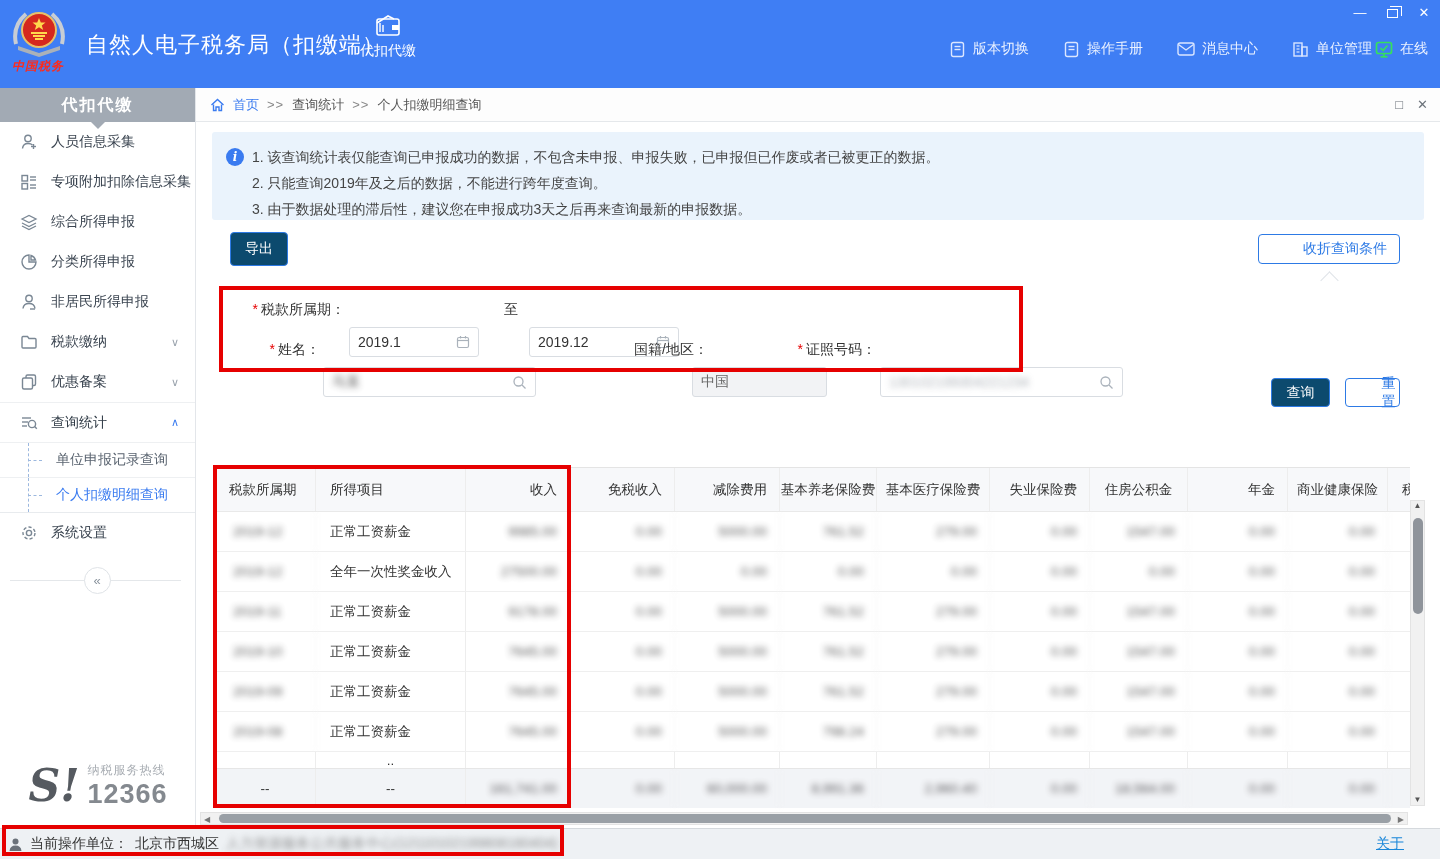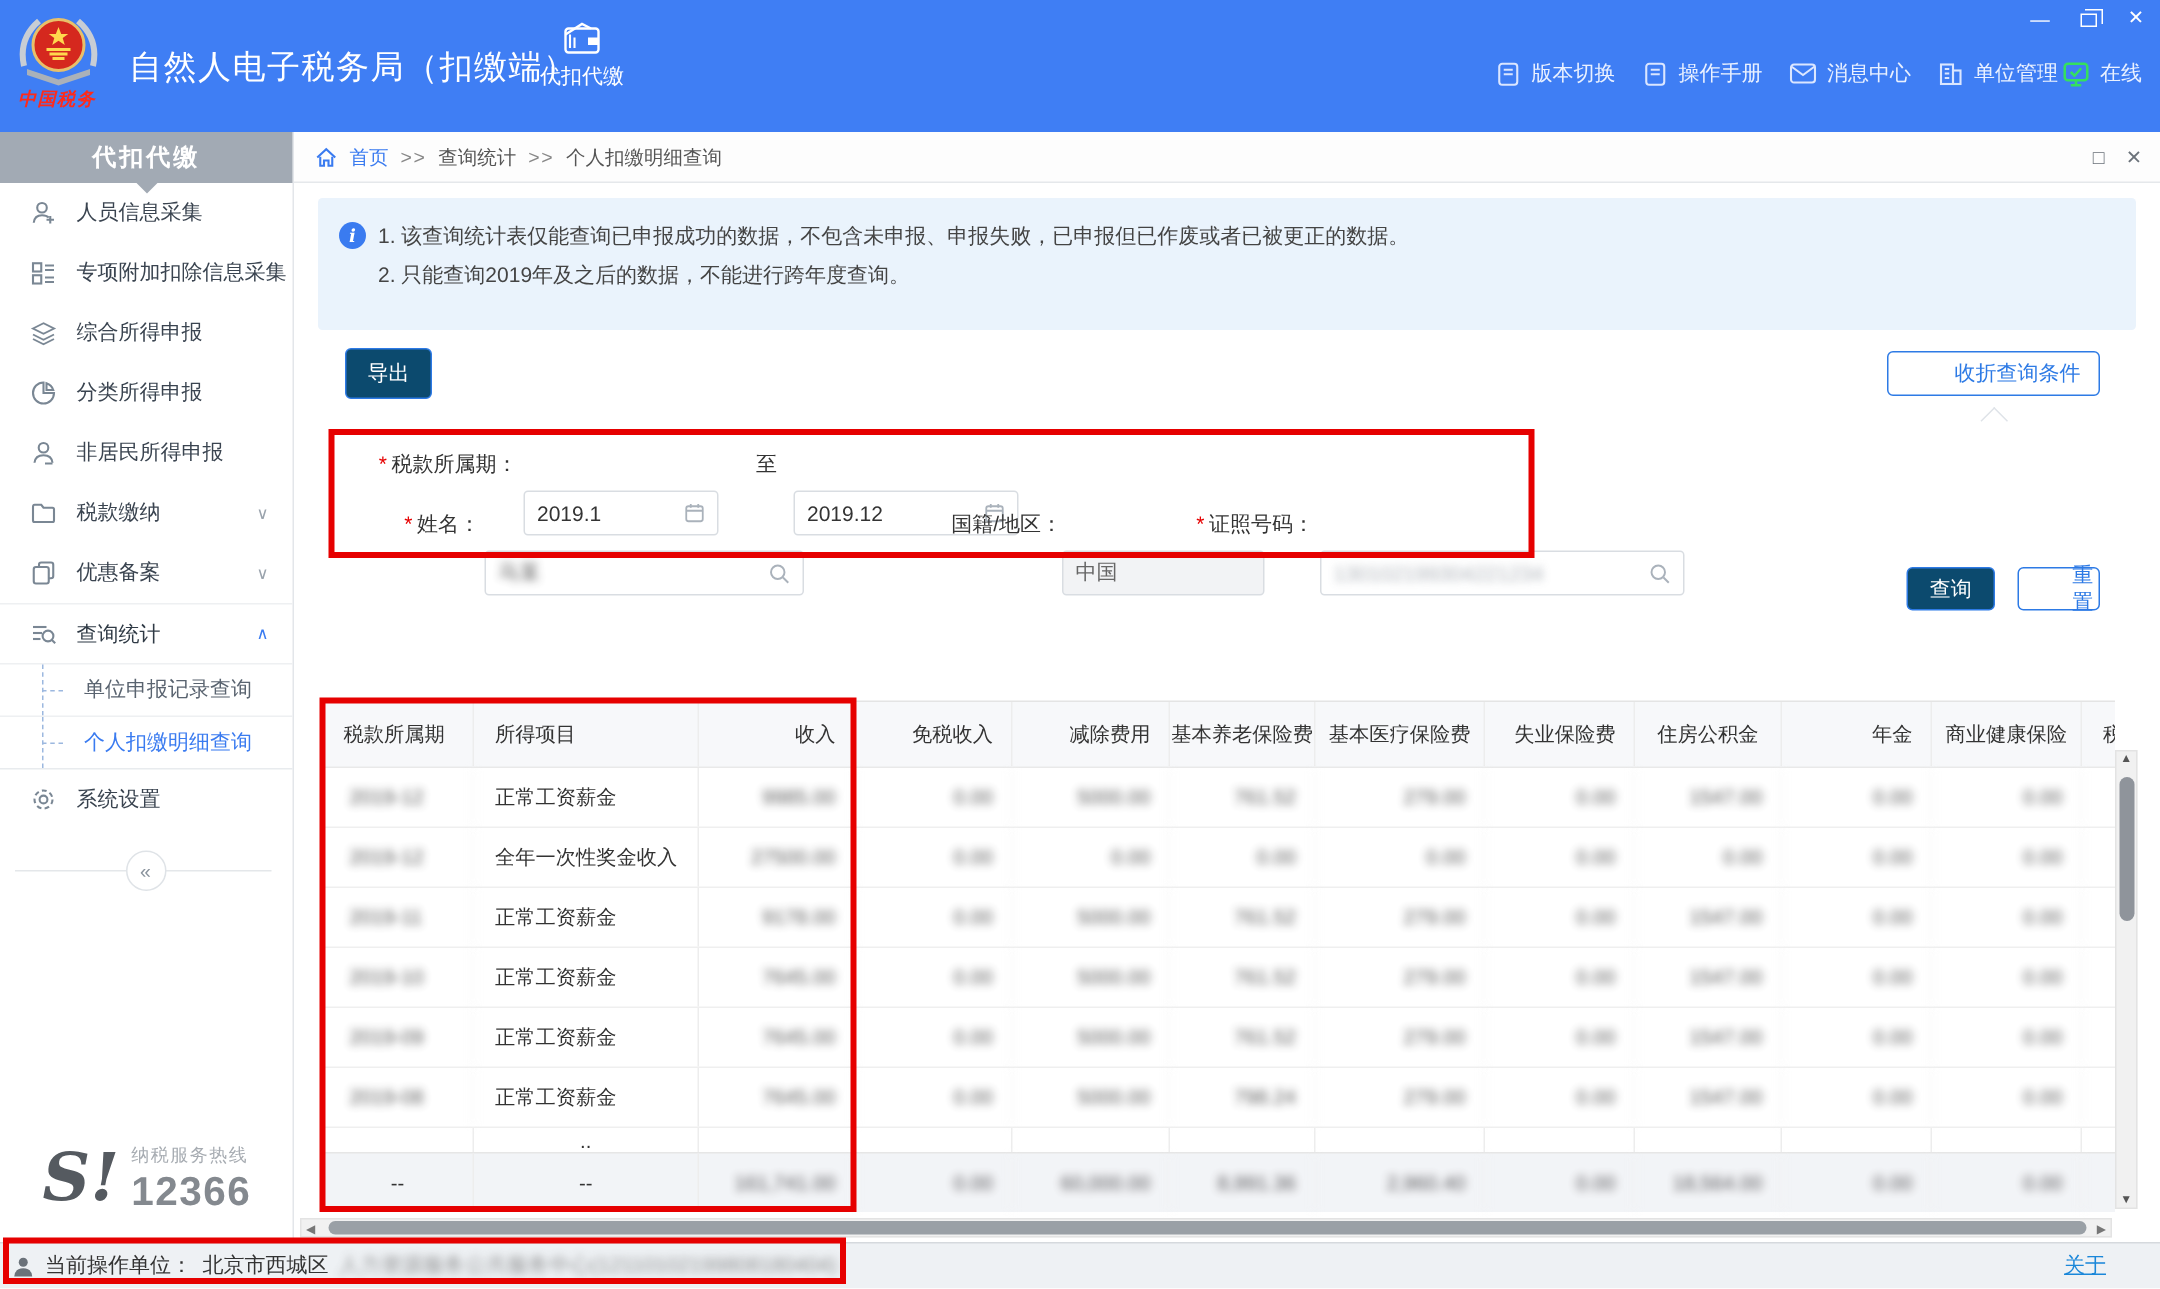--- a/index.html
+++ b/index.html
@@ -6,21 +6,21 @@
   html,body { width:1440px; height:859px; overflow:hidden; font-family:"Liberation Sans","DejaVu Sans",sans-serif; background:#fff; }
   .app { position:relative; width:1440px; height:859px; overflow:hidden; }
 
   
   .titlebar { position:absolute; left:0; top:0; width:1440px; height:88px; background:#3f7ef4; color:#fff; }
   .logo { position:absolute; left:10px; top:6px; width:64px; height:76px; }
   .logo-script { position:absolute; left:2px; top:52px; font-size:12px; font-weight:bold; color:#ff2a1a; font-style:italic; letter-spacing:1px; white-space:nowrap; }
   .app-title { position:absolute; left:86px; top:30px; font-size:22px; font-weight:normal; color:#fff; letter-spacing:1px; }
   .top-tab { position:absolute; left:348px; top:14px; width:80px; height:66px; display:flex; flex-direction:column; align-items:center; gap:4px; cursor:pointer; }
   .top-tab .tab-label { font-size:14px; color:#fff; }
-  .top-menu { position:absolute; right:68px; top:40px; display:flex; align-items:flex-start; gap:18px; }
+  .top-menu { position:absolute; right:68px; top:40px; display:flex; align-items:flex-start; gap:34px; }
   .top-menu-item { display:flex; align-items:center; gap:7px; font-size:14px; color:#eaf1ff; cursor:pointer; white-space:nowrap; }
   .online { display:flex; align-items:center; gap:7px; font-size:14px; color:#eaf1ff; position:absolute; right:-56px; top:0; }
   .win-controls { position:absolute; right:8px; top:4px; display:flex; align-items:center; gap:16px; }
   .win-btn { color:#fff; font-size:13px; width:16px; height:16px; display:flex; align-items:center; justify-content:center; cursor:pointer; }
   .restore-glyph { width:11px; height:9px; border:1px solid #fff; position:relative; margin-top:3px; }
   .restore-glyph::before { content:""; position:absolute; left:2px; top:-4px; width:11px; height:9px; border:1px solid #fff; border-bottom:none; border-left:none; }
 
   
   .sidebar { position:absolute; left:0; top:88px; width:196px; height:740px; background:#fff; border-right:1px solid #e3e6ea; }
   .side-header { height:34px; background:#a2aab4; color:#fff; font-size:16px; font-weight:bold; display:flex; align-items:center; justify-content:center; letter-spacing:2px; position:relative; }
@@ -336,20 +336,21 @@
         <span class="panel-btn">✕</span>
       </span>
     </div>
 
     <div class="content">
 
       <div class="notice">
         <span class="notice-icon">i</span>
         <div>1. 该查询统计表仅能查询已申报成功的数据，不包含未申报、申报失败，已申报但已作废或者已被更正的数据。</div>
         <div>2. 只能查询2019年及之后的数据，不能进行跨年度查询。</div>
+        <div>3. 由于数据处理的滞后性，建议您在申报成功3天之后再来查询最新的申报数据。</div>
       </div>
 
       <button class="btn btn-primary export-btn">导出</button>
       <button class="btn btn-outline collapse-query-btn">收折查询条件</button>
       <span class="panel-caret"></span>
 
       <div class="q-label row1" style="left:0;width:149px;">
         <span class="req">*</span><span>税款所属期：</span>
       </div>
       <div class="fake-input row1" style="left:153px;width:130px;">
@@ -383,21 +384,21 @@
         <span class="val blurred">马某</span>
         <span class="input-icon">
           <svg width="15" height="15" viewBox="0 0 15 15">
               <circle cx="6.5" cy="6.5" r="4.5" stroke="#aab2bb" stroke-width="1.3" fill="none"></circle>
               <line x1="10" y1="10" x2="13.5" y2="13.5" stroke="#aab2bb" stroke-width="1.3"></line>
             </svg>
         </span>
       </div>
 
       <div class="q-label row2" style="left:400px;width:112px;">国籍/地区：</div>
-      <div class="fake-input disabled row2" style="left:512px;width:135px;">
+      <div class="fake-input disabled row2" style="left:496px;width:135px;">
         <span class="val">中国</span>
       </div>
 
       <div class="q-label row2" style="left:576px;width:104px;">
         <span class="req">*</span><span>证照号码：</span>
       </div>
       <div class="fake-input row2" style="left:684px;width:243px;">
         <span class="val blurred" style="color:#9aa0a8;">130102199304221234</span>
         <span class="input-icon">
           <svg width="15" height="15" viewBox="0 0 15 15">

